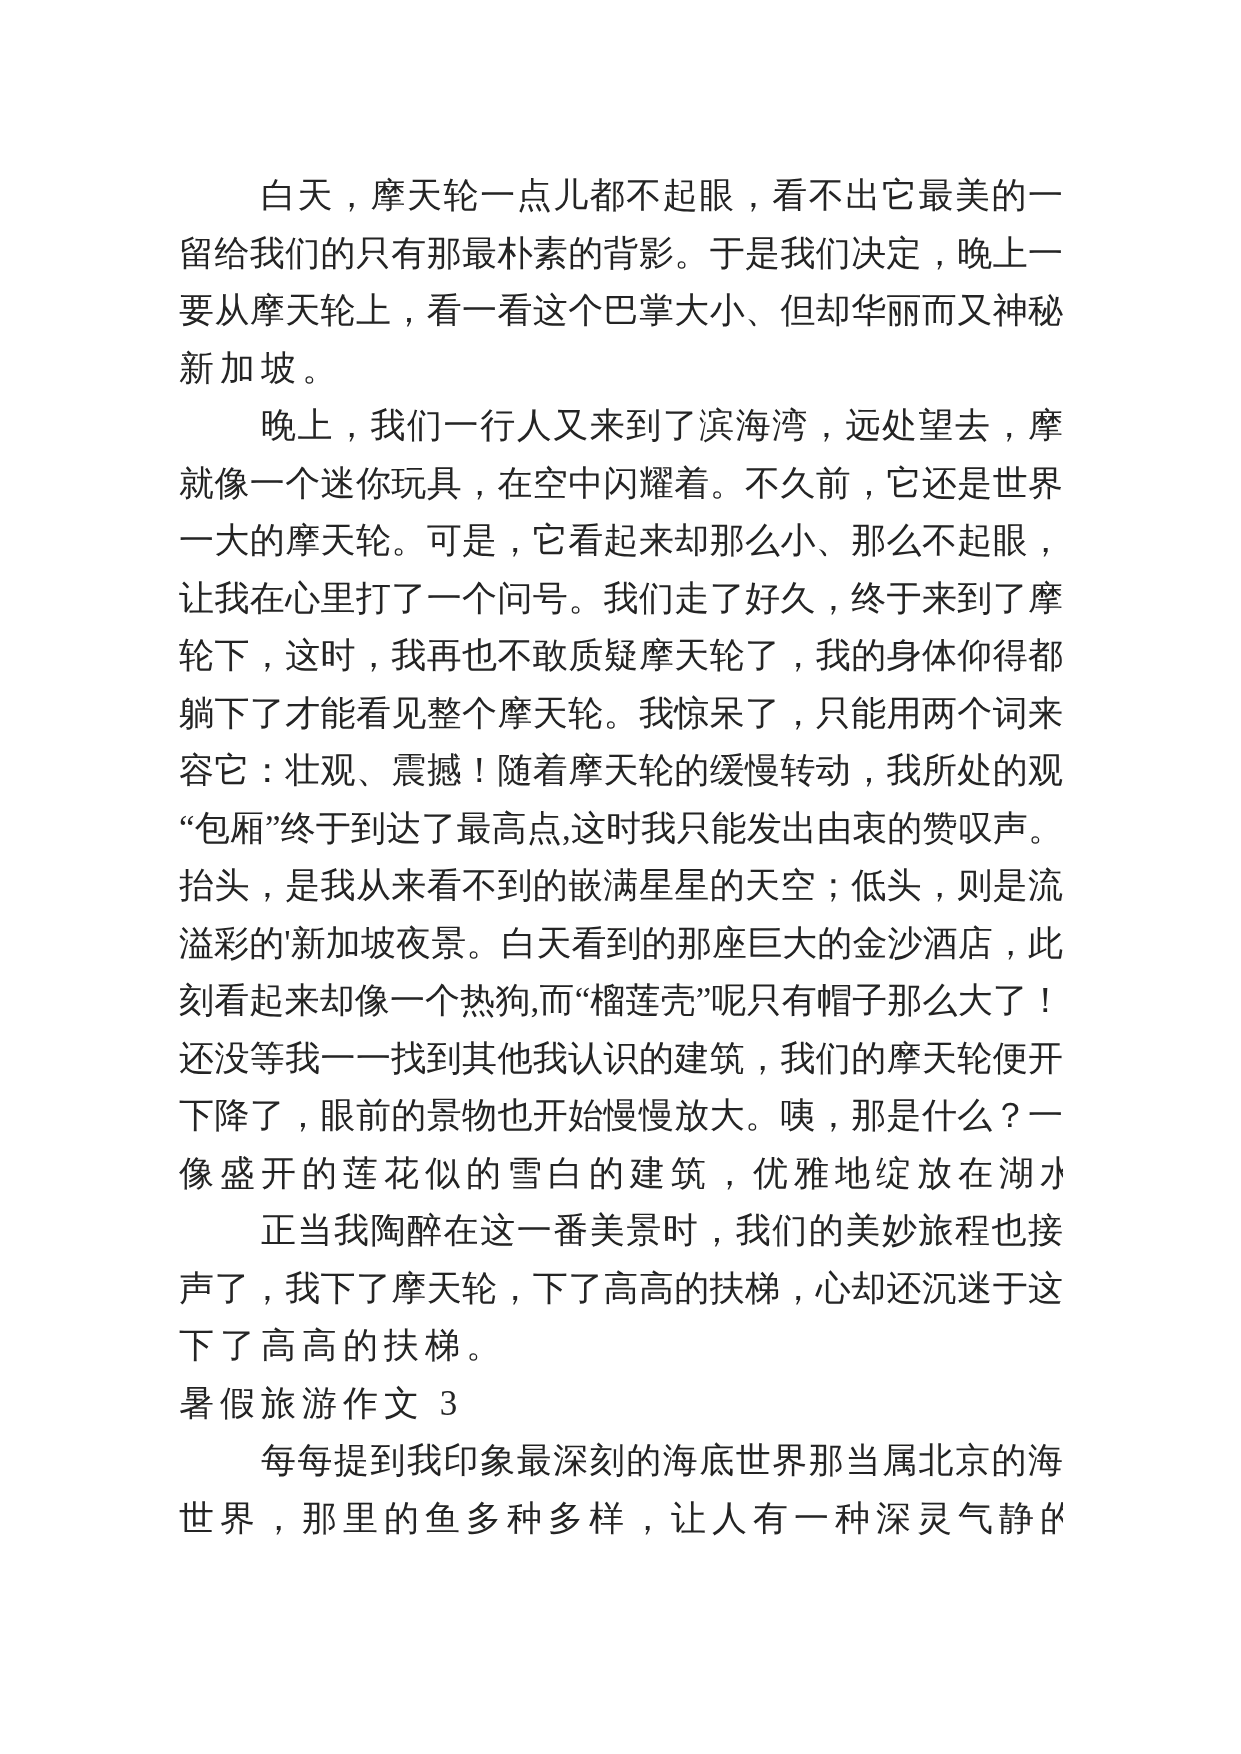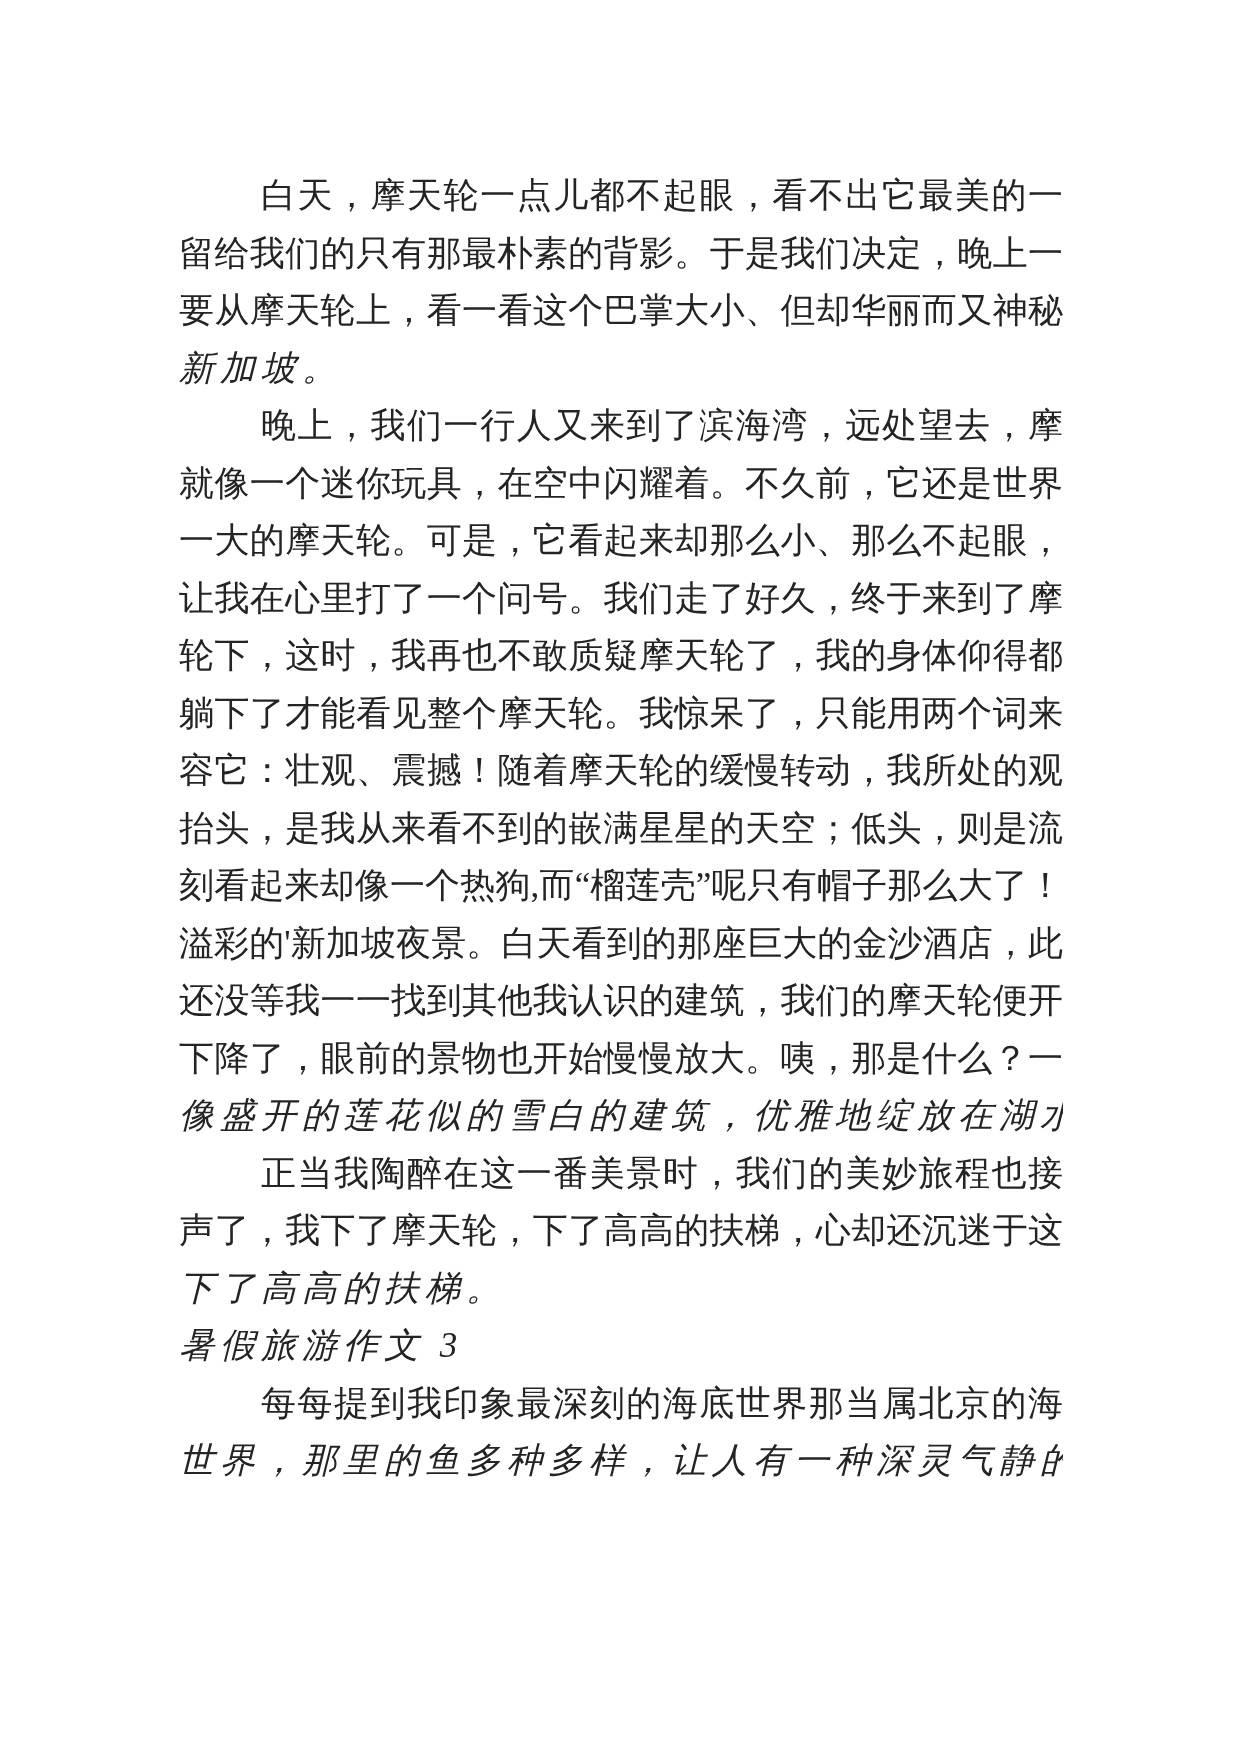--- a/index.html
+++ b/index.html
@@ -35,21 +35,20 @@
   
   .line.fill {
     text-align: justify;
     text-align-last: justify;
   }
   
   .line.natural {
     text-align: left;
     letter-spacing: 6px;
     white-space: nowrap;
-    font-style: italic;
   }
   
   .line.indent {
     text-indent: 82px;
   }
 </style>
 </head>
 <body style="background: rgb(255, 255, 255);">
 
 <div class="page">
@@ -58,23 +57,24 @@
       <div class="line fill">留给我们的只有那最朴素的背影。于是我们决定，晚上一定</div>
       <div class="line fill">要从摩天轮上，看一看这个巴掌大小、但却华丽而又神秘的</div>
       <div class="line natural">新加坡。</div>
       <div class="line fill indent">晚上，我们一行人又来到了滨海湾，远处望去，摩天轮</div>
       <div class="line fill">就像一个迷你玩具，在空中闪耀着。不久前，它还是世界第</div>
       <div class="line fill">一大的摩天轮。可是，它看起来却那么小、那么不起眼，这</div>
       <div class="line fill">让我在心里打了一个问号。我们走了好久，终于来到了摩天</div>
       <div class="line fill">轮下，这时，我再也不敢质疑摩天轮了，我的身体仰得都快</div>
       <div class="line fill">躺下了才能看见整个摩天轮。我惊呆了，只能用两个词来形</div>
       <div class="line fill">容它：壮观、震撼！随着摩天轮的缓慢转动，我所处的观光</div>
+      <div class="line fill">“包厢”终于到达了最高点,这时我只能发出由衷的赞叹声。</div>
       <div class="line fill">抬头，是我从来看不到的嵌满星星的天空；低头，则是流光</div>
+      <div class="line fill">溢彩的'新加坡夜景。白天看到的那座巨大的金沙酒店，此</div>
       <div class="line fill">刻看起来却像一个热狗,而“榴莲壳”呢只有帽子那么大了！</div>
-      <div class="line fill">溢彩的'新加坡夜景。白天看到的那座巨大的金沙酒店，此</div>
       <div class="line fill">还没等我一一找到其他我认识的建筑，我们的摩天轮便开始</div>
       <div class="line fill">下降了，眼前的景物也开始慢慢放大。咦，那是什么？一个</div>
       <div class="line natural">像盛开的莲花似的雪白的建筑，优雅地绽放在湖水中。</div>
       <div class="line fill indent">正当我陶醉在这一番美景时，我们的美妙旅程也接近尾</div>
       <div class="line fill">声了，我下了摩天轮，下了高高的扶梯，心却还沉迷于这美</div>
       <div class="line natural">下了高高的扶梯。</div>
       <div class="line natural">暑假旅游作文 3</div>
       <div class="line fill indent">每每提到我印象最深刻的海底世界那当属北京的海底</div>
       <div class="line natural">世界，那里的鱼多种多样，让人有一种深灵气静的感觉。</div>
     </div>

